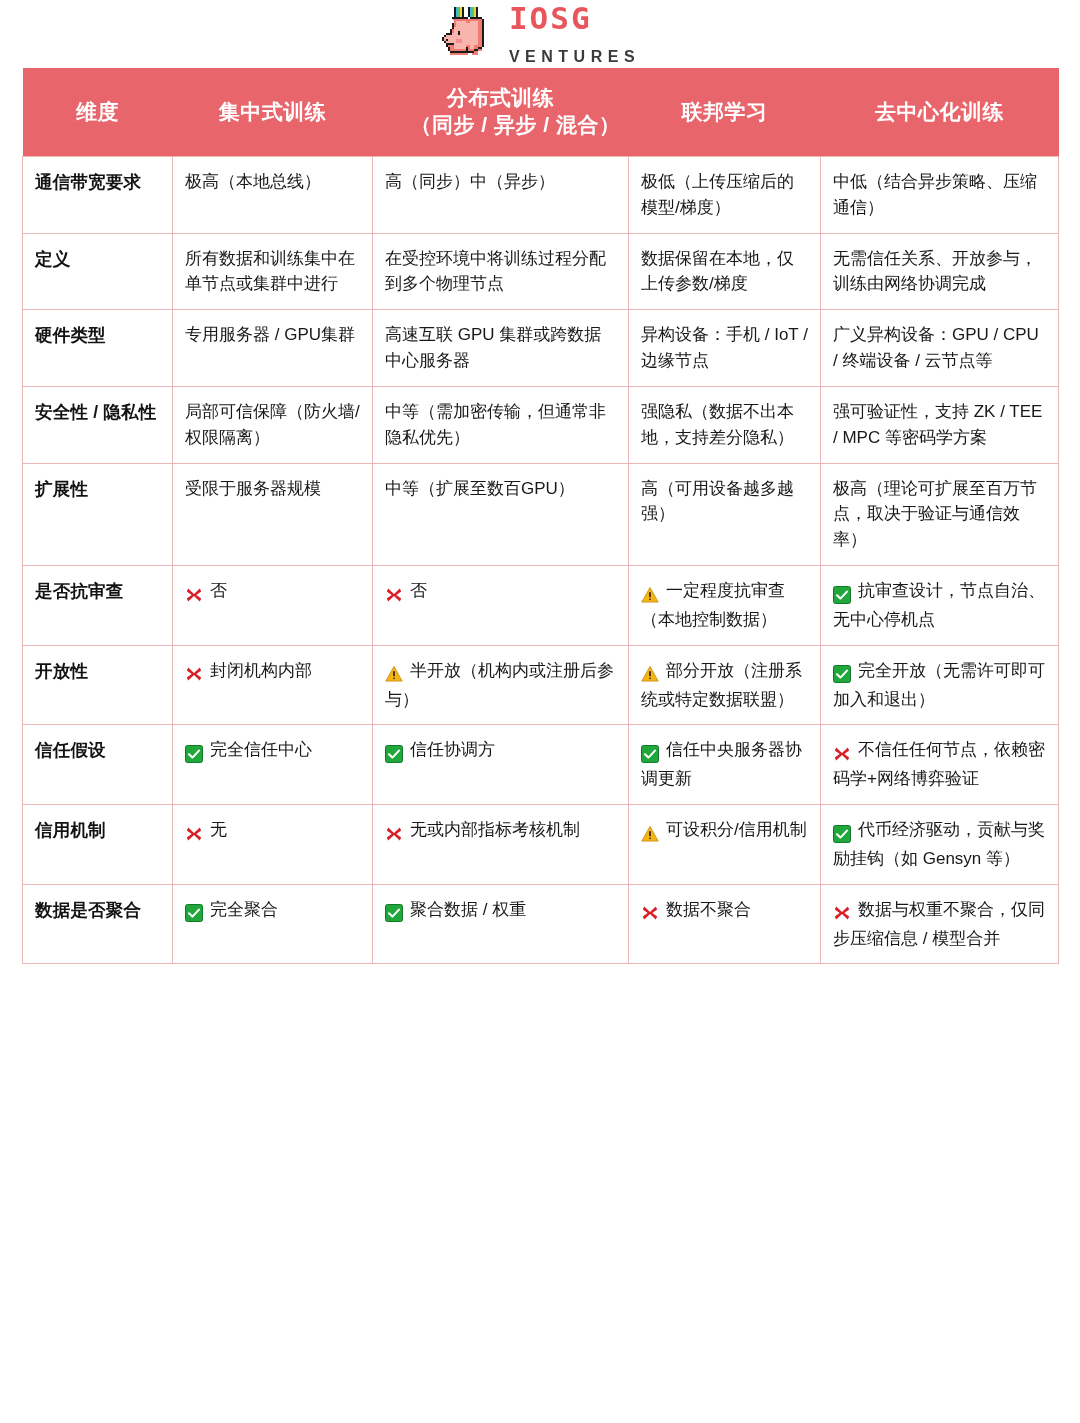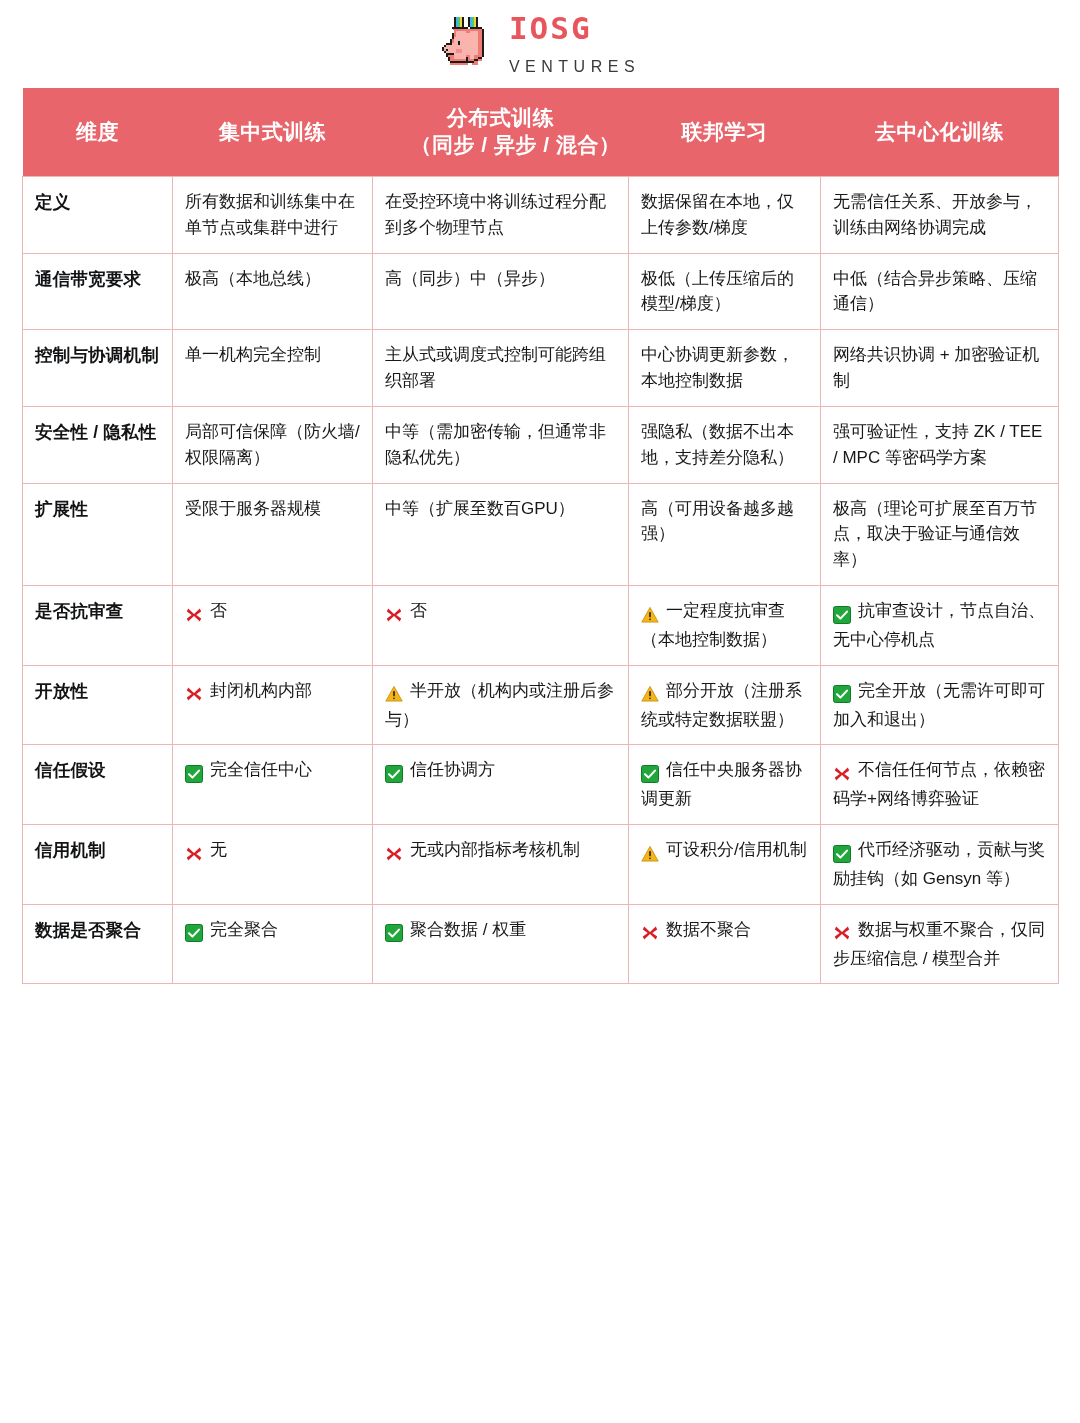--- a/index.html
+++ b/index.html
@@ -10,21 +10,21 @@
   body {
     width: 1080px;
     height: 1423px;
     font-family: "Liberation Sans", "DejaVu Sans", sans-serif;
     color: #1a1a1a;
     overflow: hidden;
   }
 
   
   .brand-bar {
-    height: 88px;
+    height: 68px;
     display: flex;
     align-items: center;
     justify-content: center;
     gap: 14px;
   }
   .brand-lockup {
     display: flex;
     align-items: center;
     gap: 13px;
   }
@@ -43,21 +43,21 @@
   .wordmark-main {
     font-size: 31px;
     font-weight: 700;
     letter-spacing: 2px;
     color: #e8565c;
     font-family: "DejaVu Sans Mono", monospace;
     line-height: 1;
   }
   .wordmark-sub {
     font-size: 16px;
-    font-weight: 400;
+    font-weight: 700;
     letter-spacing: 5.5px;
     color: #3a3a3a;
     margin-top: 15px;
     font-family: "Liberation Sans", sans-serif;
   }
 
   
   .table-wrap {
     margin: 0 22px;
   }
@@ -204,39 +204,39 @@
         <th>
           <span>联邦学习</span>
         </th>
         <th>
           <span>去中心化训练</span>
         </th>
       </tr>
     </thead>
     <tbody id="table-body">
         <tr>
+          <td class="dim">通信带宽要求</td>
+          <td><span>极高（本地总线）</span></td>
+          <td><span>高（同步）中（异步）</span></td>
+          <td><span>极低（上传压缩后的模型/梯度）</span></td>
+          <td><span>中低（结合异步策略、压缩通信）</span></td>
+        </tr>
+        <tr>
           <td class="dim">定义</td>
           <td><span>所有数据和训练集中在单节点或集群中进行</span></td>
           <td><span>在受控环境中将训练过程分配到多个物理节点</span></td>
           <td><span>数据保留在本地，仅上传参数/梯度</span></td>
           <td><span>无需信任关系、开放参与，训练由网络协调完成</span></td>
         </tr>
         <tr>
-          <td class="dim">通信带宽要求</td>
-          <td><span>极高（本地总线）</span></td>
-          <td><span>高（同步）中（异步）</span></td>
-          <td><span>极低（上传压缩后的模型/梯度）</span></td>
-          <td><span>中低（结合异步策略、压缩通信）</span></td>
-        </tr>
-        <tr>
-          <td class="dim">控制与协调机制</td>
-          <td><span>单一机构完全控制</span></td>
-          <td><span>主从式或调度式控制可能跨组织部署</span></td>
-          <td><span>中心协调更新参数，本地控制数据</span></td>
-          <td><span>网络共识协调 + 加密验证机制</span></td>
+          <td class="dim">硬件类型</td>
+          <td><span>专用服务器 / GPU集群</span></td>
+          <td><span>高速互联 GPU 集群或跨数据中心服务器</span></td>
+          <td><span>异构设备：手机 / IoT / 边缘节点</span></td>
+          <td><span>广义异构设备：GPU / CPU / 终端设备 / 云节点等</span></td>
         </tr>
         <tr>
           <td class="dim">安全性 / 隐私性</td>
           <td><span>局部可信保障（防火墙/权限隔离）</span></td>
           <td><span>中等（需加密传输，但通常非隐私优先）</span></td>
           <td><span>强隐私（数据不出本地，支持差分隐私）</span></td>
           <td><span>强可验证性，支持 ZK / TEE / MPC 等密码学方案</span></td>
         </tr>
         <tr>
           <td class="dim">扩展性</td>

